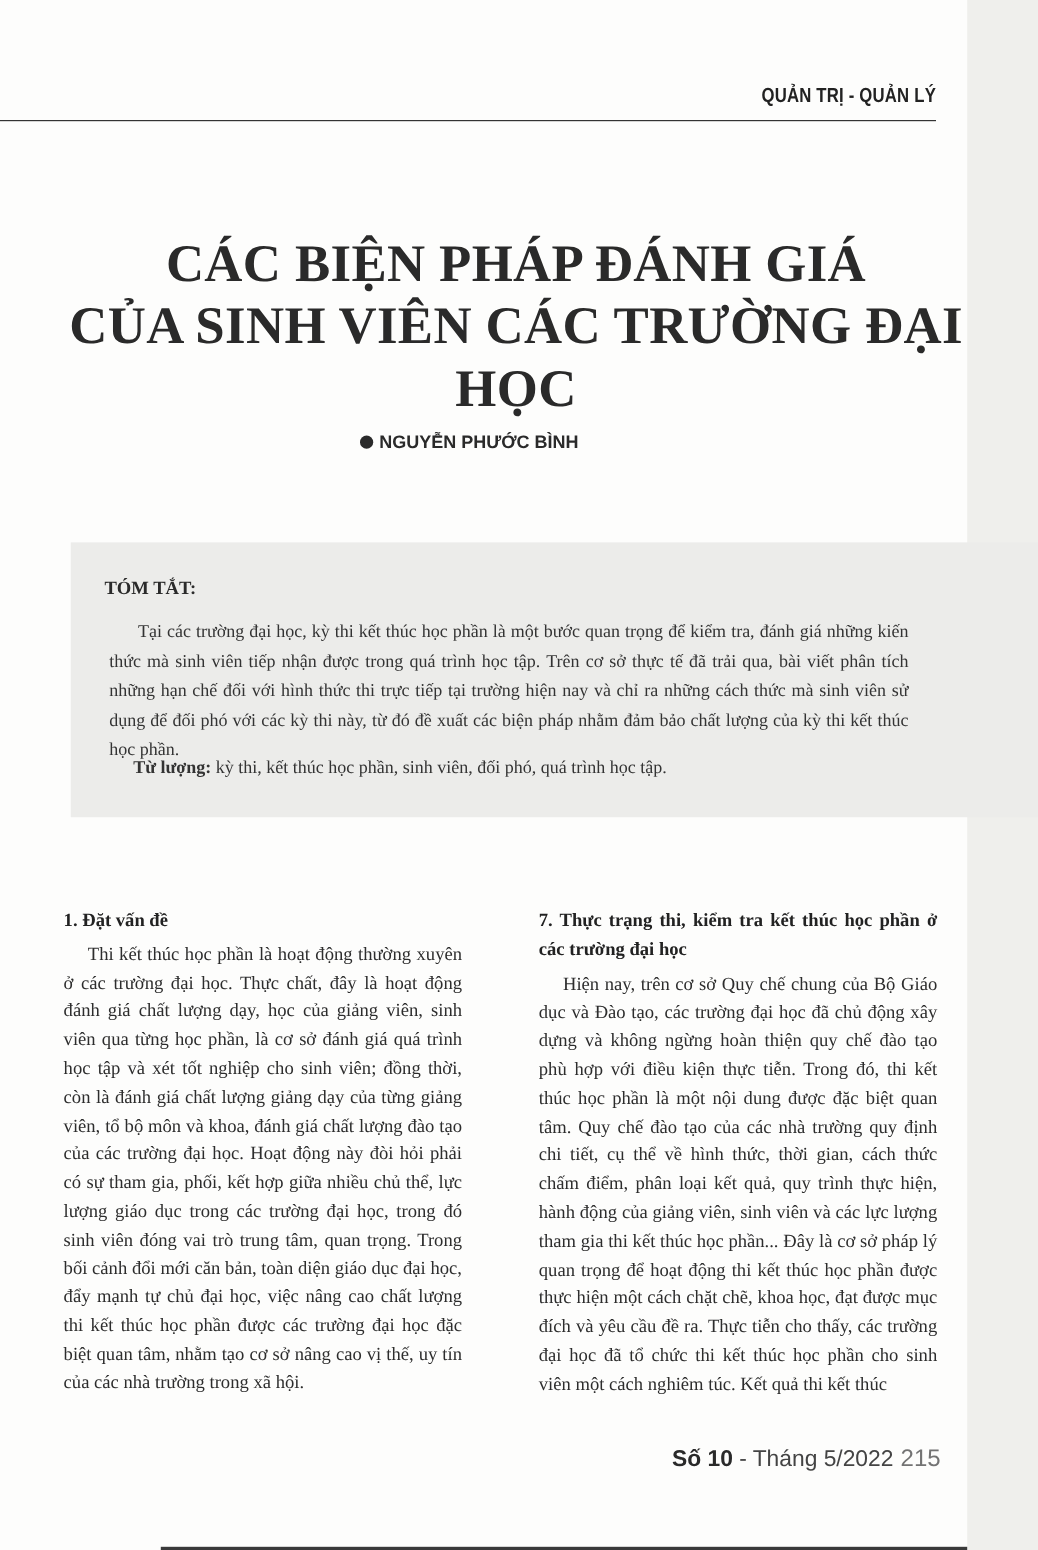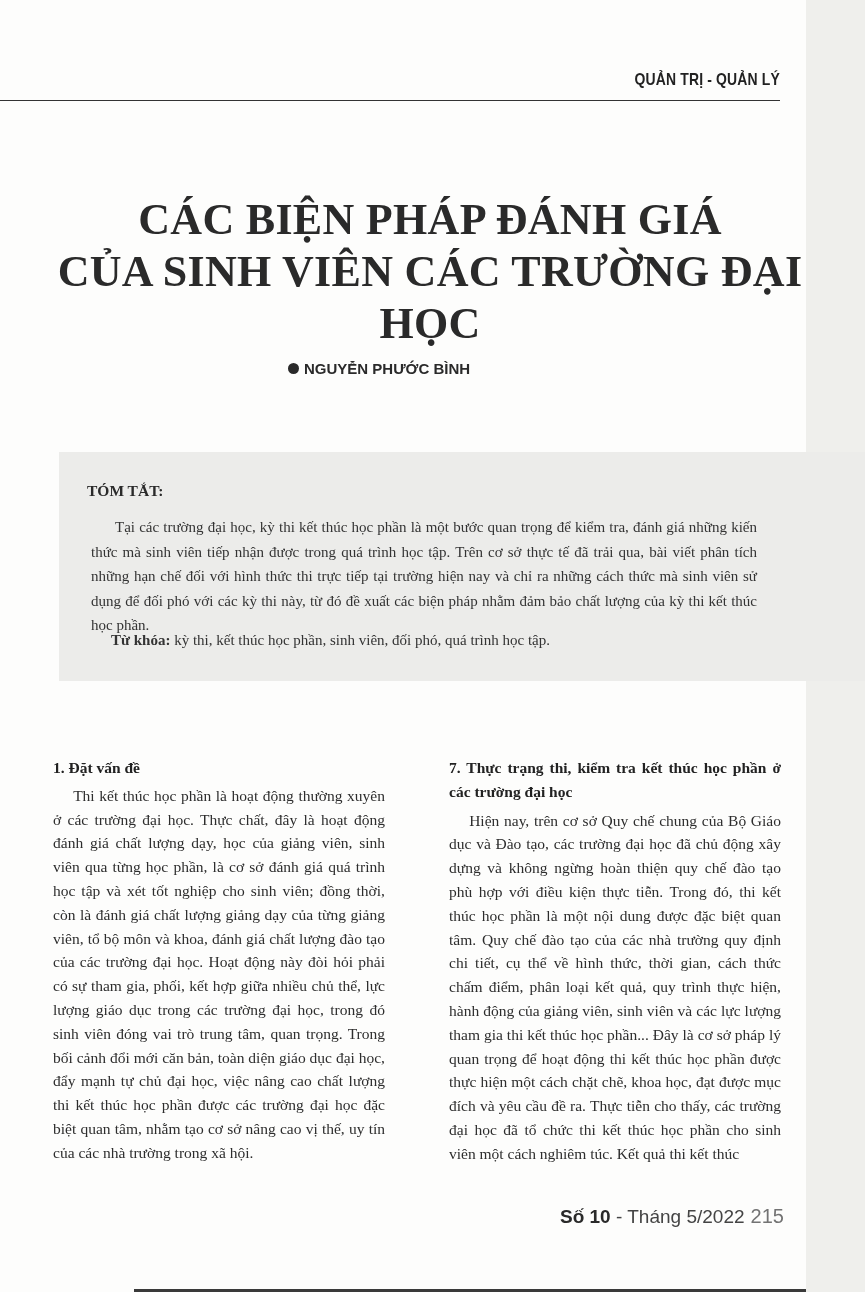--- a/index.html
+++ b/index.html
@@ -64,21 +64,21 @@
       font-size: 44px;
       line-height: 52px;
       color: #2a2a2a;
       letter-spacing: 0.3px;
     }
     .title-line {
       display: block;
     }
     .author {
       position: absolute;
-      left: 288px;
+      left: 300px;
       top: 360px;
       width: 260px;
       font-family: "Liberation Sans", "DejaVu Sans", sans-serif;
       font-weight: bold;
       font-size: 15px;
       color: #2a2a2a;
       display: flex;
       align-items: center;
       gap: 5px;
     }
@@ -197,21 +197,21 @@
 </h1>
 
 <div class="author">
   <span class="author-bullet"></span>
   <span>NGUYỄN PHƯỚC BÌNH</span>
 </div>
 
 <div class="abstract-box">
   <div class="abstract-heading">TÓM TẮT:</div>
   <p class="abstract-body">Tại các trường đại học, kỳ thi kết thúc học phần là một bước quan trọng để kiểm tra, đánh giá những kiến thức mà sinh viên tiếp nhận được trong quá trình học tập. Trên cơ sở thực tế đã trải qua, bài viết phân tích những hạn chế đối với hình thức thi trực tiếp tại trường hiện nay và chỉ ra những cách thức mà sinh viên sử dụng để đối phó với các kỳ thi này, từ đó đề xuất các biện pháp nhằm đảm bảo chất lượng của kỳ thi kết thúc học phần.</p>
-  <p class="keywords"><span class="keywords-label">Từ khóa:</span><span> kỳ thi, kết thúc học phần, sinh viên, đối phó, quá trình học tập.</span></p>
+  <p class="keywords"><span class="keywords-label">Từ lượng:</span><span> kỳ thi, kết thúc học phần, sinh viên, đối phó, quá trình học tập.</span></p>
 </div>
 
 <div class="column col-left">
   <h2 class="col-heading">1. Đặt vấn đề</h2>
   <p class="col-para">Thi kết thúc học phần là hoạt động thường xuyên ở các trường đại học. Thực chất, đây là hoạt động đánh giá chất lượng dạy, học của giảng viên, sinh viên qua từng học phần, là cơ sở đánh giá quá trình học tập và xét tốt nghiệp cho sinh viên; đồng thời, còn là đánh giá chất lượng giảng dạy của từng giảng viên, tổ bộ môn và khoa, đánh giá chất lượng đào tạo của các trường đại học. Hoạt động này đòi hỏi phải có sự tham gia, phối, kết hợp giữa nhiều chủ thể, lực lượng giáo dục trong các trường đại học, trong đó sinh viên đóng vai trò trung tâm, quan trọng. Trong bối cảnh đổi mới căn bản, toàn diện giáo dục đại học, đẩy mạnh tự chủ đại học, việc nâng cao chất lượng thi kết thúc học phần được các trường đại học đặc biệt quan tâm, nhằm tạo cơ sở nâng cao vị thế, uy tín của các nhà trường trong xã hội.</p>
 </div>
 
 <div class="column col-right">
   <h2 class="col-heading">7. Thực trạng thi, kiểm tra kết thúc học phần ở các trường đại học</h2>
   <p class="col-para">Hiện nay, trên cơ sở Quy chế chung của Bộ Giáo dục và Đào tạo, các trường đại học đã chủ động xây dựng và không ngừng hoàn thiện quy chế đào tạo phù hợp với điều kiện thực tiễn. Trong đó, thi kết thúc học phần là một nội dung được đặc biệt quan tâm. Quy chế đào tạo của các nhà trường quy định chi tiết, cụ thể về hình thức, thời gian, cách thức chấm điểm, phân loại kết quả, quy trình thực hiện, hành động của giảng viên, sinh viên và các lực lượng tham gia thi kết thúc học phần... Đây là cơ sở pháp lý quan trọng để hoạt động thi kết thúc học phần được thực hiện một cách chặt chẽ, khoa học, đạt được mục đích và yêu cầu đề ra. Thực tiễn cho thấy, các trường đại học đã tổ chức thi kết thúc học phần cho sinh viên một cách nghiêm túc. Kết quả thi kết thúc</p>

